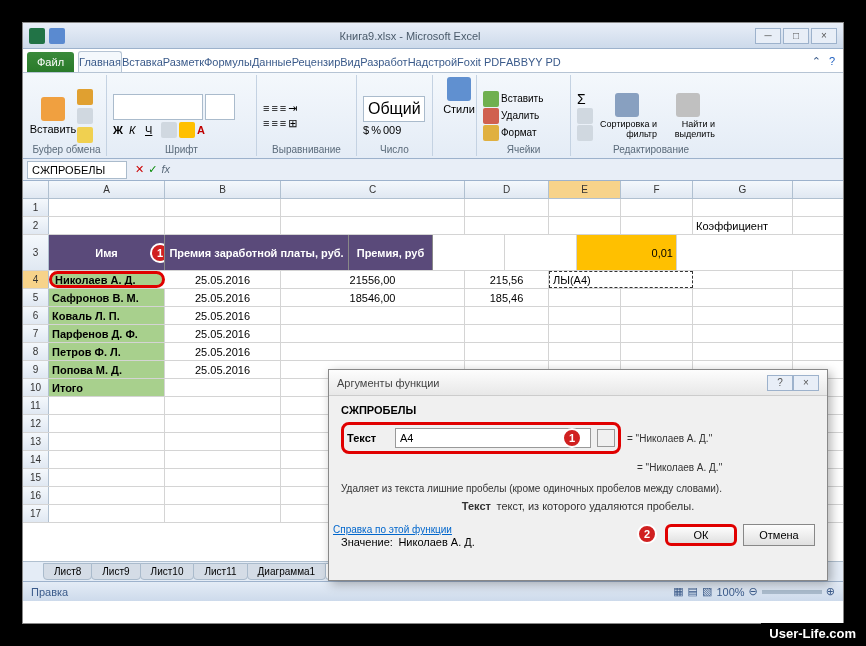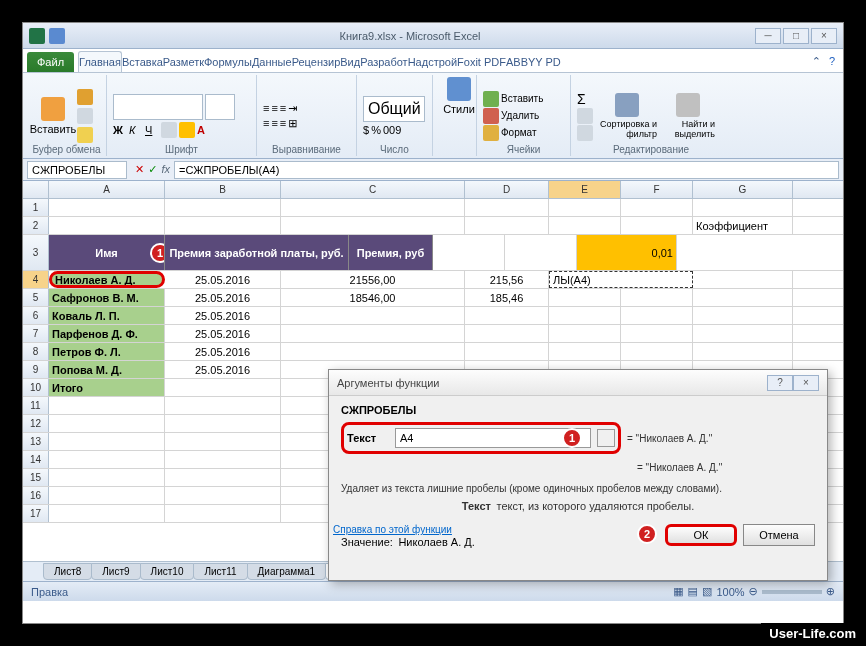--- a/index.html
+++ b/index.html
@@ -208,21 +208,20 @@
     </div>
   </div>
 
   <div class="namebox">
     <div class="cellref">СЖПРОБЕЛЫ</div>
     <div class="fxbtns">
       <span style="color:#c00">✕</span>
       <span style="color:#080">✓</span>
       <span style="font-style:italic">fx</span>
     </div>
-    <div class="fxbar">=СЖПРОБЕЛЫ(A4)</div>
   </div>
 
   <div class="grid">
     <div class="colheads">
       <div class="rowhead"></div>
       <div class="colhead cA">A</div>
       <div class="colhead cB">B</div>
       <div class="colhead cC">C</div>
       <div class="colhead cD">D</div>
       <div class="colhead cE sel">E</div>

